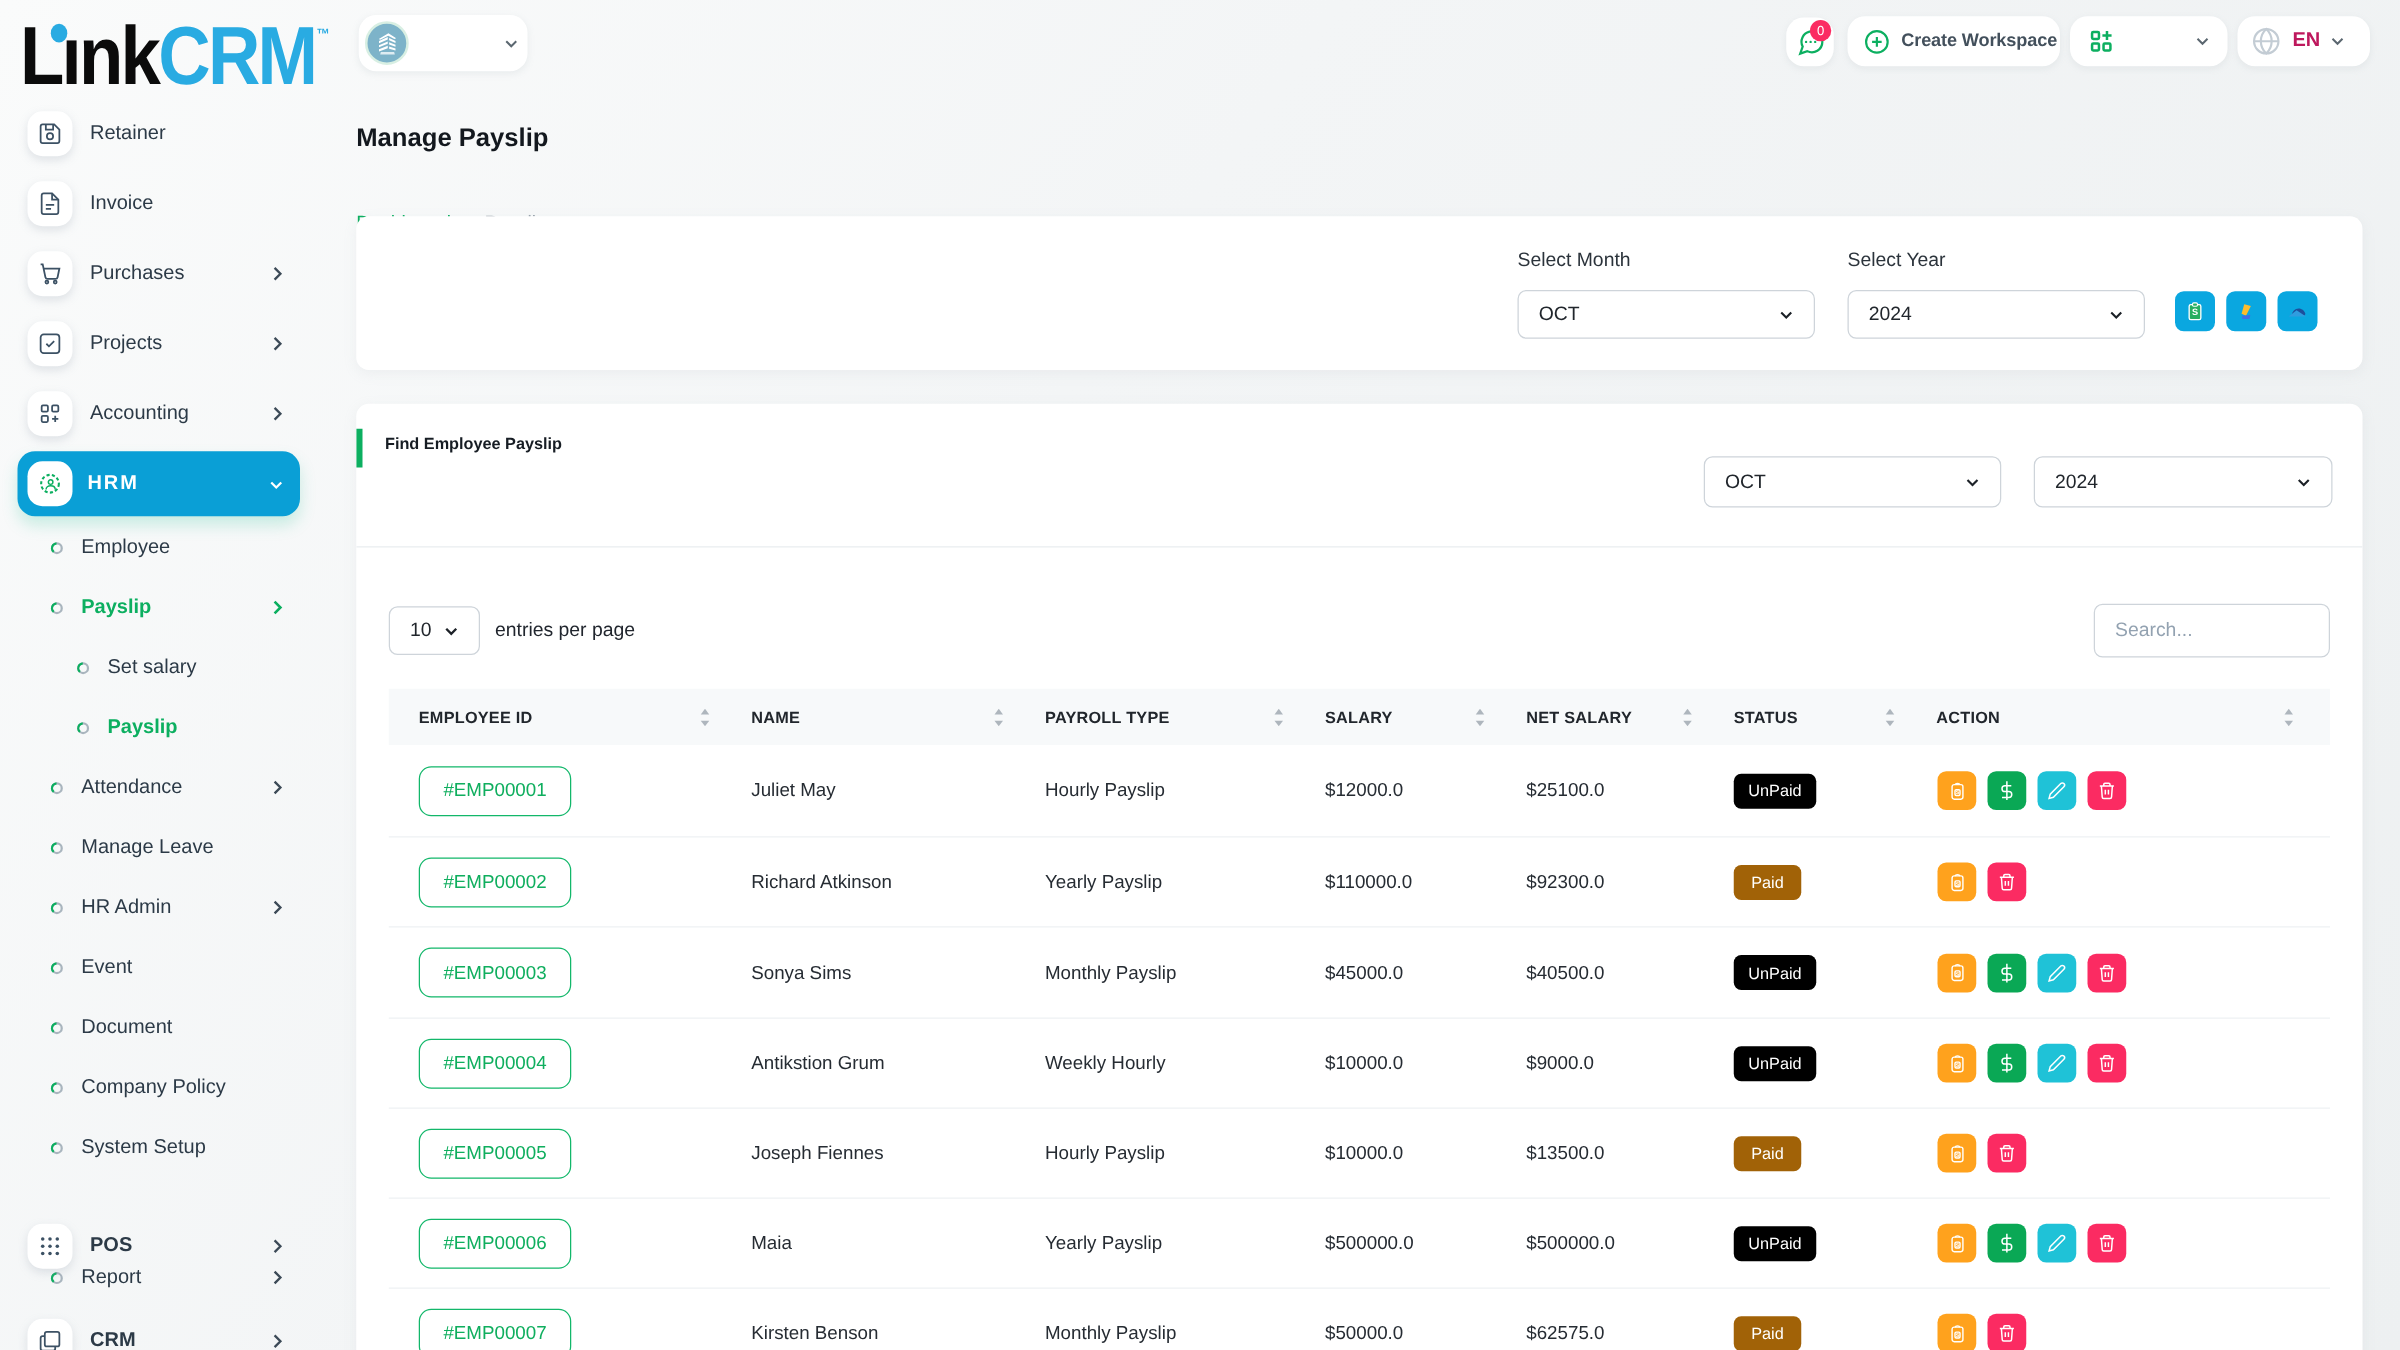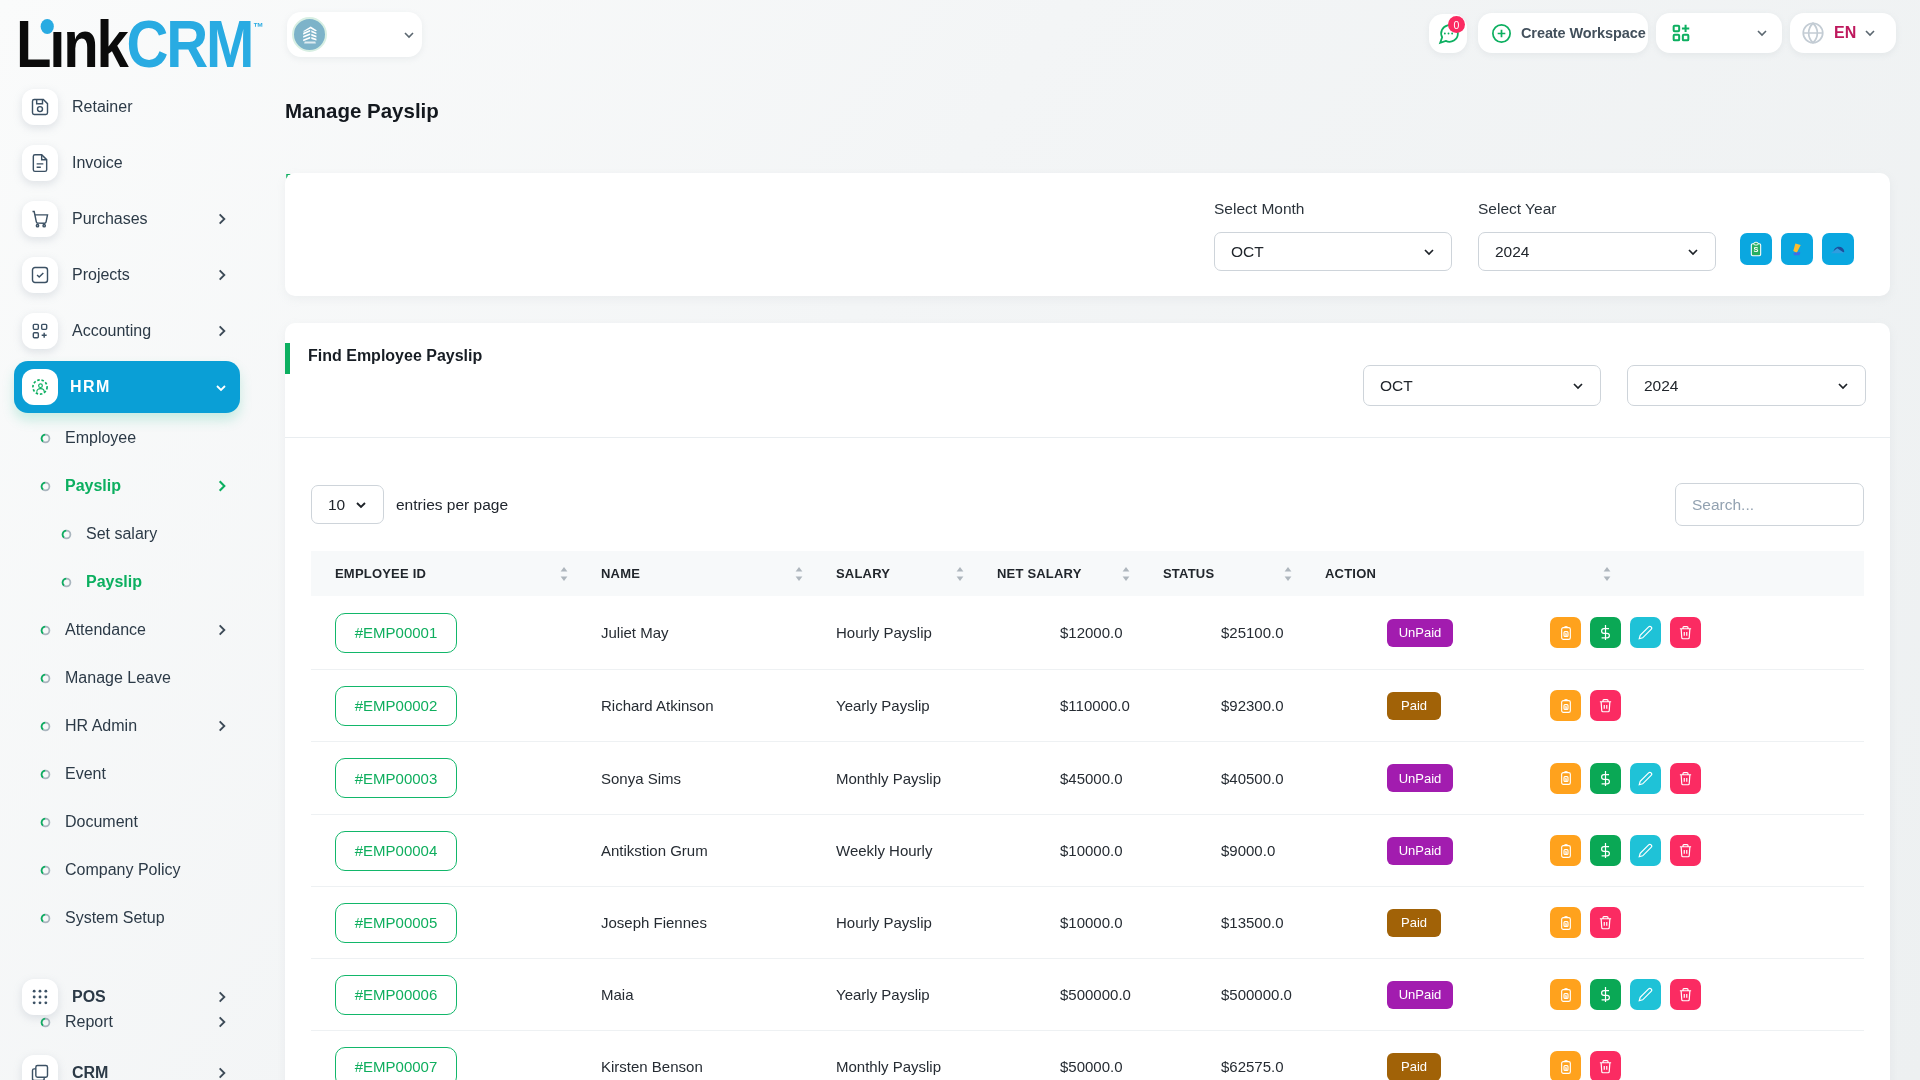--- a/index.html
+++ b/index.html
@@ -55,36 +55,36 @@
 
 .card { background:#fff; border-radius:10px; box-shadow:0 3px 10px rgba(165,175,185,.12); }
 #card1 { left:285px; top:173px; width:1605px; height:123px; }
 #card2 { left:285px; top:323px; width:1605px; height:800px; overflow:hidden; }
 
 .fLabel { font-size:15.5px; color:#2b333b; }
 .sel { position:absolute; background:#fff; border:1px solid #ced4da; border-radius:7px; display:flex; align-items:center; justify-content:space-between; padding:0 16px; font-size:15.5px; color:#21262c; }
 .btn30 { position:absolute; width:32px; height:32px; border-radius:7px; background:#0aa7e0; display:flex; align-items:center; justify-content:center; }
 
 #gBar { left:0; top:20px; width:5px; height:31px; background:#0caf60; }
-#fTitle { left:23px; top:24px; font-size:16px; font-weight:bold; color:#171d24; }
+#fTitle { left:23px; top:24px; font-size:13px; font-weight:bold; color:#171d24; }
 #divider1 { left:0; top:114px; width:1605px; height:1px; background:#e9edf0; }
 
 #entSel { left:26px; top:162px; width:73px; height:39px; }
 #entTxt { left:111px; top:173px; font-size:15.5px; color:#21262e; }
 #search { left:1390px; top:160px; width:189px; height:43px; border:1px solid #ced4da; border-radius:7px; display:flex; align-items:center; padding-left:16px; font-size:15.5px; color:#93a2b1; }
 
 
 #thead { left:26px; top:228px; width:1553px; height:45px; background:#f7f9fa; display:flex; }
 .th { position:relative; display:flex; align-items:center; padding-left:24px; font-size:13px; font-weight:bold; color:#21262c; letter-spacing:.2px; }
 .sort { position:absolute; right:9px; top:50%; transform:translateY(-50%); }
 .trow { position:absolute; left:26px; width:1553px; height:72px; border-bottom:1px solid #eef1f3; display:flex; align-items:center; }
 .td { padding-left:24px; font-size:15px; color:#262c33; }
 .empBtn { margin-left:24px; width:122px; height:40px; border:1px solid #12b76a; border-radius:10px; color:#0fae5e; font-size:15px; display:flex; align-items:center; justify-content:center; }
 .badge { margin-left:24px; height:28px; border-radius:6px; color:#fff; font-size:13px; display:flex; align-items:center; justify-content:center; }
-.badge.unpaid { width:66px; background:#a21caf; }
+.badge.unpaid { width:66px; background:#000000; }
 .badge.paid { width:54px; background:#a16207; }
 .acts { display:flex; gap:9px; margin-left:25px; }
 .act { width:31px; height:31px; border-radius:7px; display:flex; align-items:center; justify-content:center; }
 .act.o { background:#ffa21d; }
 .act.g { background:#0aa855; }
 .act.c { background:#1fc2d7; }
 .act.p { background:#fb2b62; }
 </style>
 </head>
 <body>
@@ -421,20 +421,26 @@
             <path d="M4 0l3.4 4.5H.6z"></path>
             <path d="M4 14L.6 9.5h6.8z"></path>
           </svg>
         </span></div>
     <div class="th" style="width:235px">NAME<span class="sort">
           <svg width="8" height="14" viewBox="0 0 8 14" fill="#aeb6bd">
             <path d="M4 0l3.4 4.5H.6z"></path>
             <path d="M4 14L.6 9.5h6.8z"></path>
           </svg>
         </span></div>
+    <div class="th" style="width:224px">PAYROLL TYPE<span class="sort">
+          <svg width="8" height="14" viewBox="0 0 8 14" fill="#aeb6bd">
+            <path d="M4 0l3.4 4.5H.6z"></path>
+            <path d="M4 14L.6 9.5h6.8z"></path>
+          </svg>
+        </span></div>
     <div class="th" style="width:161px">SALARY<span class="sort">
           <svg width="8" height="14" viewBox="0 0 8 14" fill="#aeb6bd">
             <path d="M4 0l3.4 4.5H.6z"></path>
             <path d="M4 14L.6 9.5h6.8z"></path>
           </svg>
         </span></div>
     <div class="th" style="width:166px">NET SALARY<span class="sort">
           <svg width="8" height="14" viewBox="0 0 8 14" fill="#aeb6bd">
             <path d="M4 0l3.4 4.5H.6z"></path>
             <path d="M4 14L.6 9.5h6.8z"></path>

